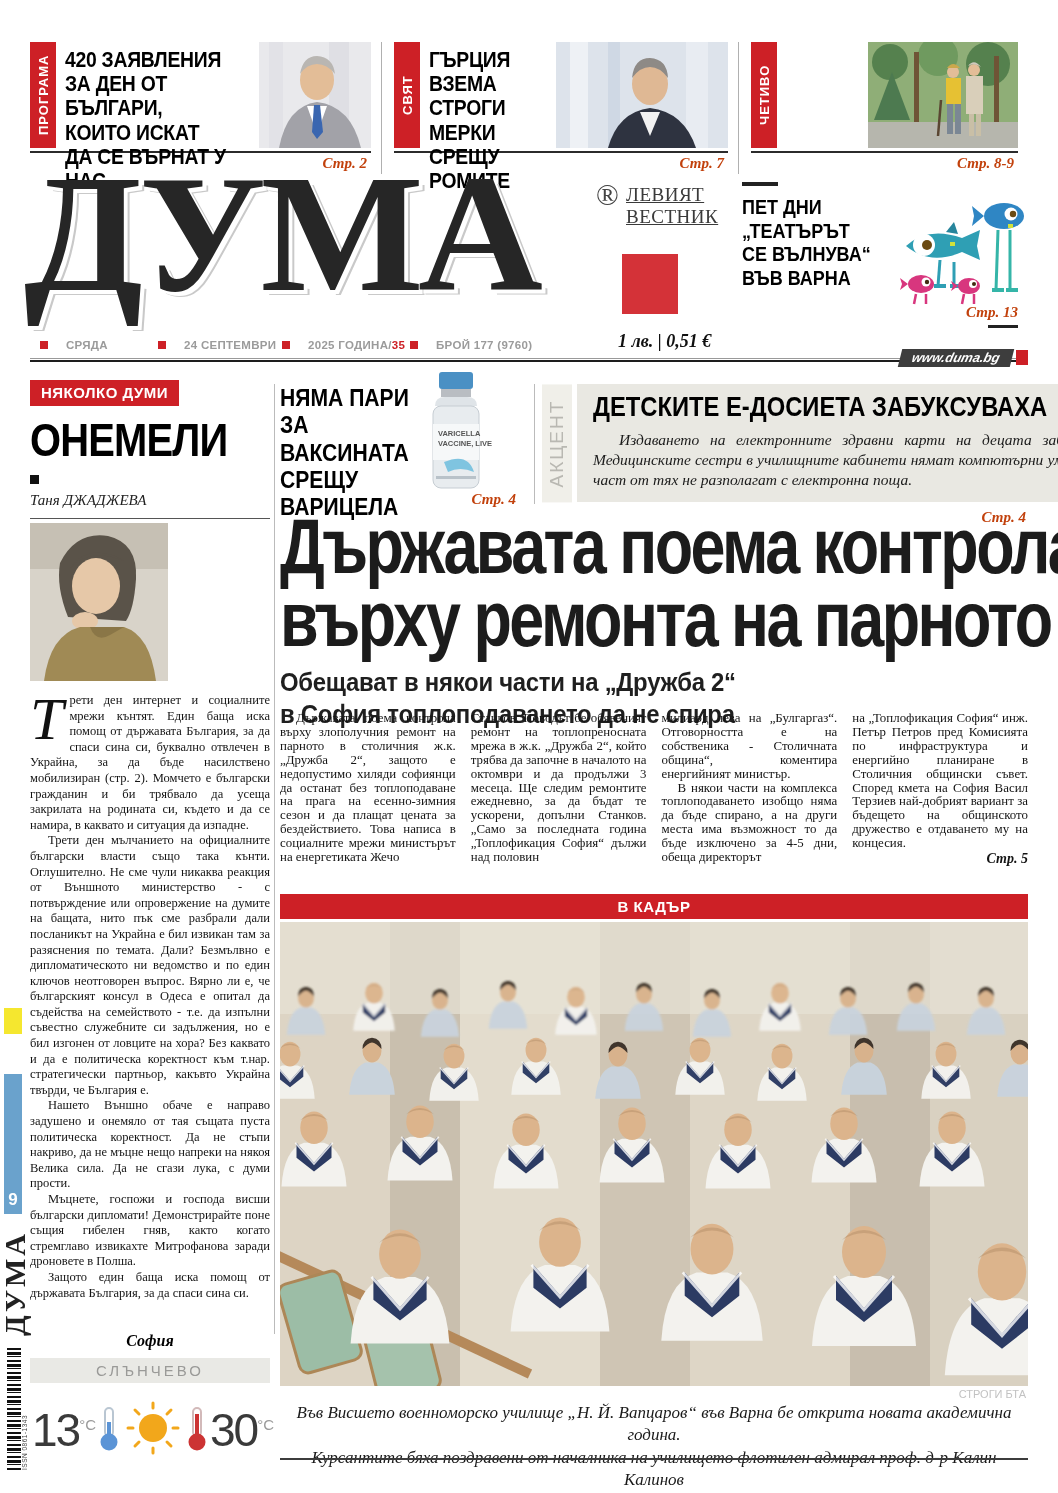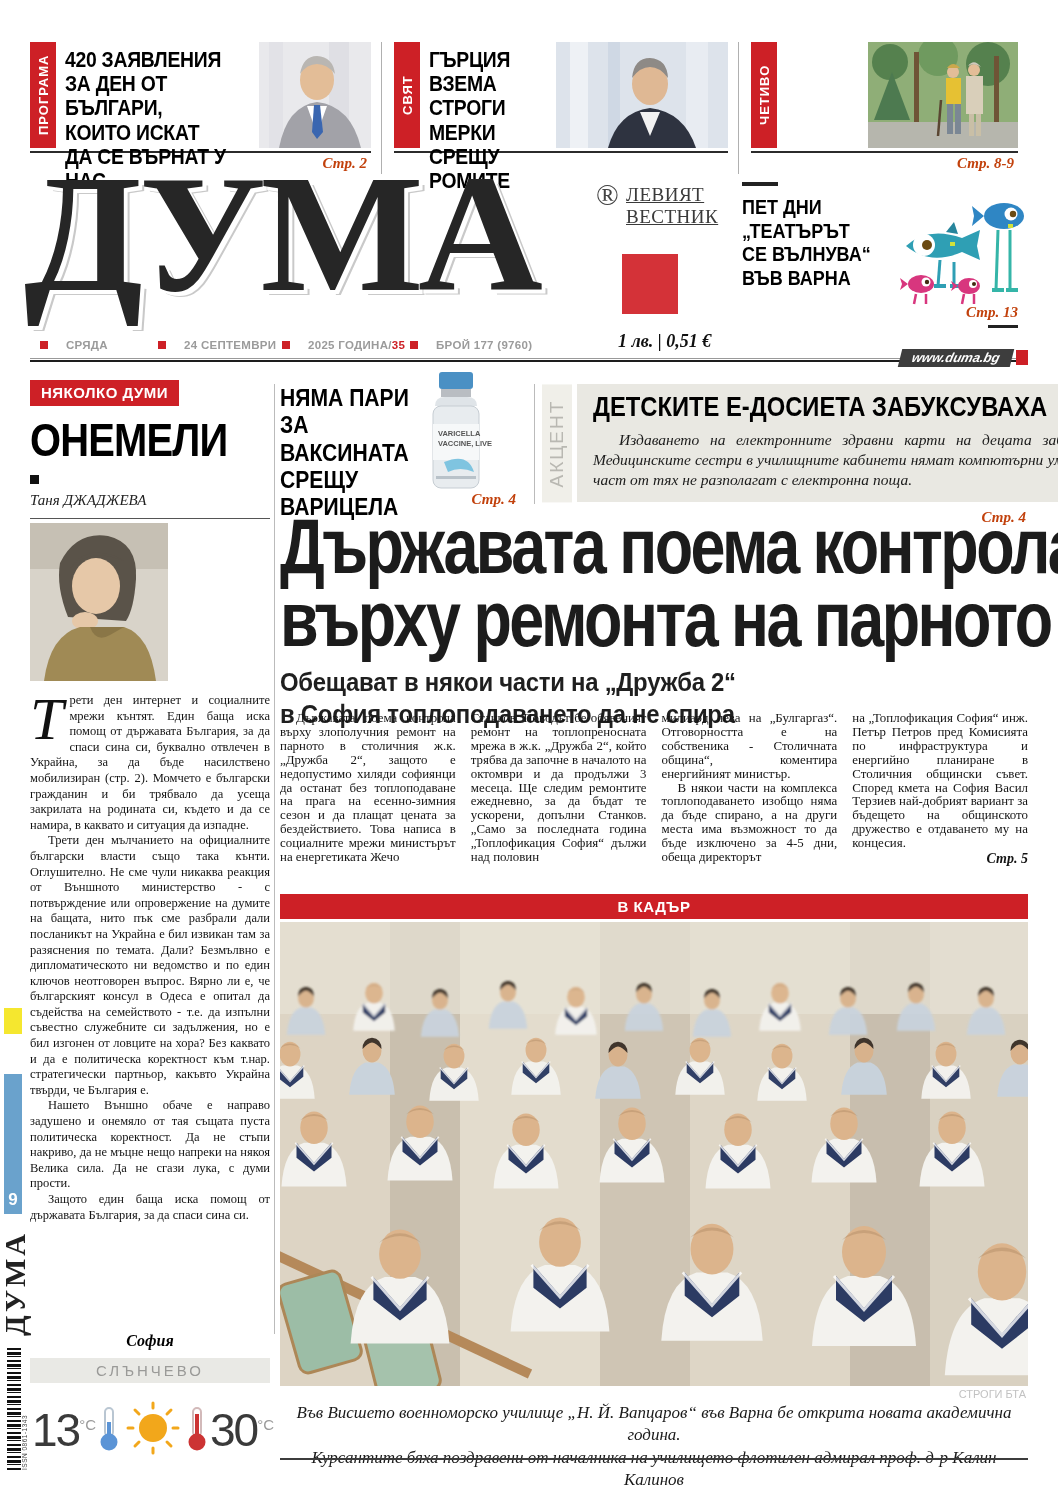--- a/index.html
+++ b/index.html
@@ -182,20 +182,21 @@
             <rect x="52" width="12" height="106" fill="#cfd8e4"></rect>
             <rect x="130" width="22" height="106" fill="#e8ecf2"></rect>
             <path d="M52,106 Q62,70 94,66 Q128,70 140,106 Z" fill="#2e3340"></path>
             <path d="M84,70 L94,94 L104,70 Z" fill="#f2f2f2"></path>
             <ellipse cx="94" cy="42" rx="18" ry="21" fill="#dfb894"></ellipse>
             <path d="M76,36 Q78,16 94,16 Q111,17 112,36 Q104,25 94,25 Q84,25 76,36 Z" fill="#8e8a86"></path>
           </svg>
         </div>
       </div>
       <div class="t-rule"></div>
+      <div class="t-ref ref">Стр. 7</div>
     </div>
 
     <div class="teaser t3">
       <div class="t-main">
         <div class="vert-label">ЧЕТИВО</div>
         <div class="t-photo">
           <svg width="150" height="106" viewBox="0 0 150 106">
             <rect width="150" height="106" fill="#8fae77"></rect>
             <circle cx="22" cy="20" r="18" fill="#55814e"></circle>
             <circle cx="70" cy="14" r="20" fill="#6f9a5f"></circle>
@@ -313,20 +314,21 @@
         <path d="M40,46 Q58,24 94,38 Q80,28 62,30 Q46,34 40,46 Z" fill="#5a5349"></path>
         <ellipse cx="55" cy="98" rx="13" ry="9" fill="#e6c8a8"></ellipse>
         <path d="M14,158 Q20,112 50,104 L94,104 Q120,112 126,158 Z" fill="#a08a55"></path>
         <path d="M60,104 Q66,120 80,112 L94,104 Z" fill="#8a7647"></path>
       </svg>
     </div>
     <div class="op-text">
       <p class="first"><span class="dropcap">Т</span><span>рети ден интернет и социалните мрежи кънтят. Един баща иска помощ от държавата България, за да спаси сина си, буквално отвлечен в Украйна, за да бъде насилствено мобилизиран (стр. 2). Момчето е български гражданин и би трябвало да усеща закрилата на родината си, където и да се намира, в каквато и ситуация да изпадне.</span></p>
       <p>Трети ден мълчанието на официалните български власти също така кънти. Оглушително. Не сме чули никаква реакция от Външното министерство - с потвърждение или опровержение на думите на бащата, нито пък сме разбрали дали посланикът на Украйна е бил извикан там за разяснения по темата. Дали? Безмълвно е дипломатическото ни ведомство и по един ключов неотговорен въпрос. Вярно ли е, че българският консул в Одеса е опитал да съдейства на семейството - т.е. да изпълни съвестно служебните си задължения, но е бил изгонен от ловците на хора? Без каквато и да е политическа коректност към т.нар. стратегически партньор, какъвто Украйна твърди, че България е.</p>
       <p>Нашето Външно обаче е направо задушено и онемяло от тая същата пуста политическа коректност. Да не стъпи накриво, да не мъцне нещо напреки на някоя Велика сила. Да не сгази лука, с думи прости.</p>
+      <p>Мъцнете, госпожи и господа висши български дипломати! Демонстрирайте поне същия гибелен гняв, както когато стремглаво извикахте Митрофанова заради дроновете в Полша.</p>
       <p>Защото един баща иска помощ от държавата България, за да спаси сина си.</p>
     </div>
     <div class="weather">
       <div class="w-city">София</div>
       <div class="w-cond">СЛЪНЧЕВО</div>
       <div class="w-row">
         <span class="w-temp"><span>13</span><sup>°C</sup></span>
         <span>
           <svg width="26" height="48" viewBox="0 0 26 48">
             <rect x="9" y="4" width="8" height="28" rx="4" fill="#fff" stroke="#b9c6d2" stroke-width="2"></rect>

